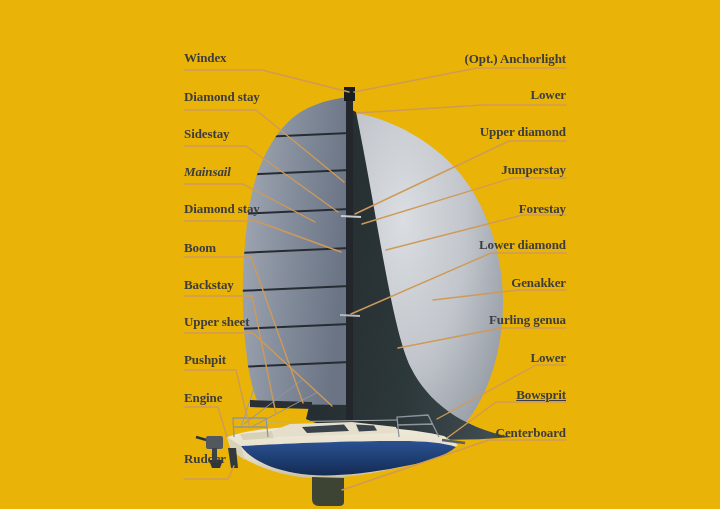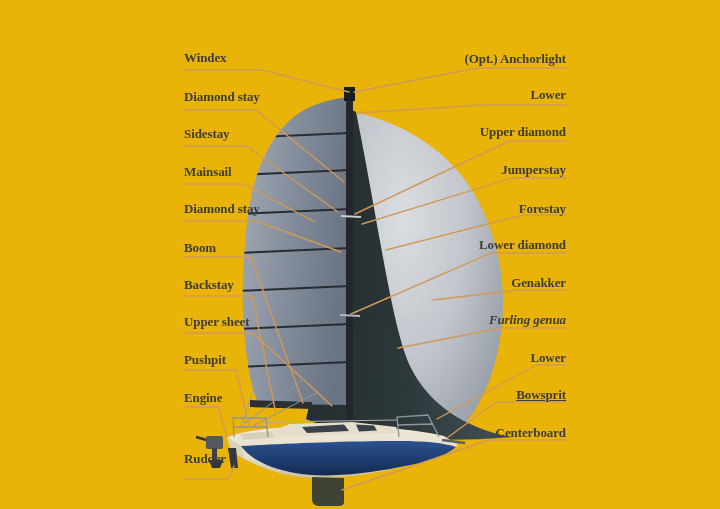--- a/index.html
+++ b/index.html
@@ -140,34 +140,34 @@
     <polyline class="leader" points="566,328 501,328 398,348" stroke="#cf9a58"></polyline>
     <polyline class="leader" points="566,365 536,365 437,419" stroke="#cf9a58"></polyline>
     <polyline class="leader" points="566,402 496,402 447,438" stroke="#cf9a58"></polyline>
     <polyline class="leader" points="566,440 489,440 342,490" stroke="#cf9a58"></polyline>
   </g>
 </svg>
 
 <div class="lbl left" style="top: 51px; color: rgb(61, 61, 61);">Windex</div>
 <div class="lbl left" style="top: 90px; color: rgb(61, 61, 61);">Diamond stay</div>
 <div class="lbl left" style="top: 127px; color: rgb(61, 61, 61);">Sidestay</div>
-<div class="lbl left" style="top: 165px; color: rgb(61, 61, 61);">Mainsail</div>
+<div class="lbl left" style="top: 165px; color: rgb(61, 61, 61); font-style: italic;">Mainsail</div>
 <div class="lbl left" style="top: 202px; color: rgb(61, 61, 61);">Diamond stay</div>
 <div class="lbl left" style="top: 241px; color: rgb(61, 61, 61);">Boom</div>
 <div class="lbl left" style="top: 278px; color: rgb(61, 61, 61);">Backstay</div>
 <div class="lbl left" style="top: 315px; color: rgb(61, 61, 61);">Upper sheet</div>
 <div class="lbl left" style="top: 353px; color: rgb(61, 61, 61);">Pushpit</div>
 <div class="lbl left" style="top: 391px; color: rgb(61, 61, 61);">Engine</div>
 <div class="lbl left" style="top: 452px; color: rgb(61, 61, 61);">Rudder</div>
 
 <div class="lbl right" style="top: 52px; color: rgb(61, 61, 61);">(Opt.) Anchorlight</div>
 <div class="lbl right" style="top: 88px; color: rgb(61, 61, 61);">Lower</div>
 <div class="lbl right" style="top: 125px; color: rgb(61, 61, 61);">Upper diamond</div>
 <div class="lbl right" style="top: 163px; color: rgb(61, 61, 61);">Jumperstay</div>
 <div class="lbl right" style="top: 202px; color: rgb(61, 61, 61); font-family: Liberation Serif, serif;">Forestay</div>
 <div class="lbl right" style="top: 238px; color: rgb(61, 61, 61);">Lower diamond</div>
 <div class="lbl right" style="top: 276px; color: rgb(61, 61, 61); text-align: center;">Genakker</div>
-<div class="lbl right" style="top: 313px; color: rgb(61, 61, 61); font-style: italic;">Furling genua</div>
+<div class="lbl right" style="top: 313px; color: rgb(61, 61, 61);">Furling genua</div>
 <div class="lbl right" style="top: 351px; color: rgb(61, 61, 61);">Lower</div>
 <div class="lbl right" style="top: 388px; color: rgb(61, 61, 61); text-decoration: underline;">Bowsprit</div>
 <div class="lbl right" style="top: 426px; color: rgb(61, 61, 61);">Centerboard</div>
 
 </div>
 
 </body></html>

